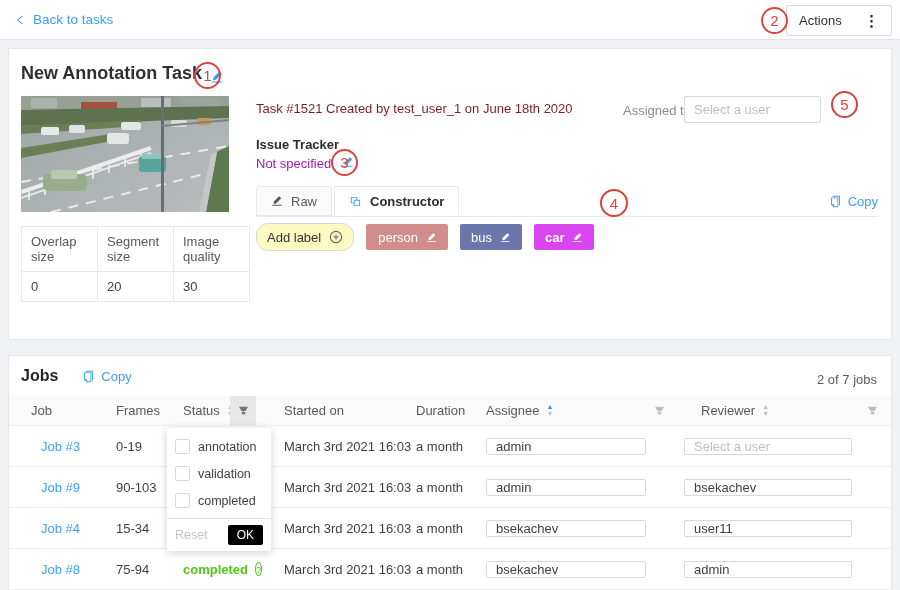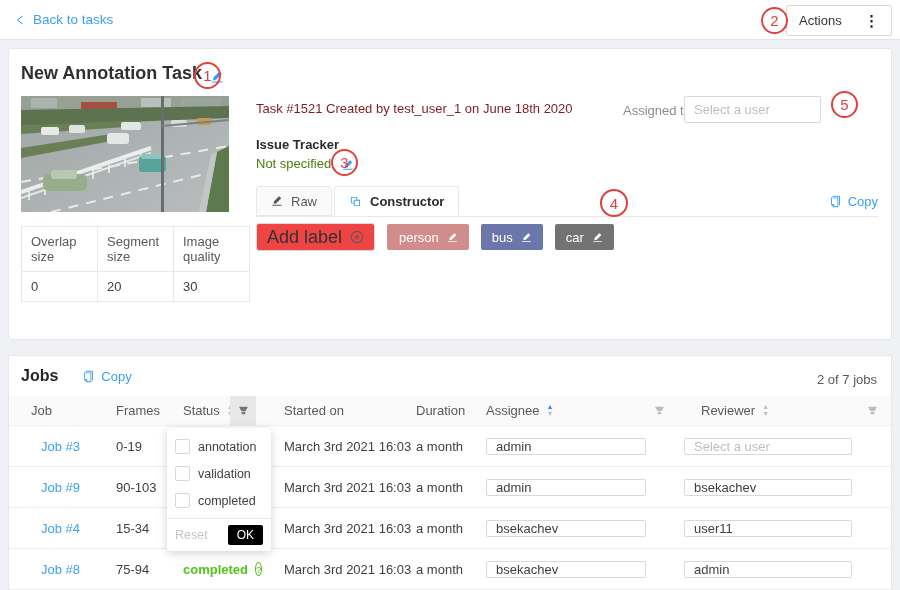--- a/index.html
+++ b/index.html
@@ -45,38 +45,38 @@
   .meta { position:absolute; left:247px; top:52px; color:#7f1d1d; font-size:13px; }
   .assigned-label { position:absolute; left:614px; top:54px; color:#8c8c8c; font-size:13px; }
   .assigned-input { position:absolute; left:675px; top:47px; width:137px; height:27px; }
   input.ctl {
     width:100%; height:100%; border:1px solid #d9d9d9; border-radius:2px;
     padding:0 9px; font-family:"Liberation Sans",sans-serif; font-size:13px; color:#404040; outline:none;
   }
   input.ctl::placeholder { color:#bfbfbf; }
 
   .issue-label { position:absolute; left:247px; top:88px; font-weight:700; color:#2b2b2b; font-size:13px; }
-  .issue-value { position:absolute; left:247px; top:107px; color:#4d7c0f; font-size:13px; display:flex; align-items:flex-end; gap:11px; }
+  .issue-value { position:absolute; left:247px; top:107px; color:#a21caf; font-size:13px; display:flex; align-items:flex-start; gap:11px; }
 
   .tabs-bar {
     position:absolute; left:247px; top:138px; width:622px; height:30px;
     border-bottom:1px solid #e8e8e8; display:flex; align-items:flex-end;
   }
   .tab {
     height:30px; display:flex; align-items:center; gap:8px; padding:0 14px;
     border:1px solid #e8e8e8; border-radius:3px 3px 0 0; background:#fafafa;
     color:#595959; cursor:pointer; margin-right:2px; font-size:13px;
   }
   .tab.active { background:#fff; border-bottom-color:#fff; color:#2b2b2b; font-weight:600; }
   .copy-link { margin-left:auto; display:flex; align-items:center; gap:6px; align-self:center; cursor:pointer; font-size:13px; }
 
   .labels-row { position:absolute; left:247px; top:174px; display:flex; align-items:center; gap:12px; }
   .add-label-btn {
-    height:28px; background:#ef4444; border:1px solid #d9d9d9; border-radius:3px;
-    display:flex; align-items:center; gap:8px; padding:0 10px; color:#333; cursor:pointer; font-size:18px;
+    height:28px; background:#fef9c3; border:1px solid #d9d9d9; border-radius:12px;
+    display:flex; align-items:center; gap:8px; padding:0 10px; color:#333; cursor:pointer; font-size:13px;
   }
   .chip {
     height:26px; border-radius:2px; padding:0 11px; display:flex; align-items:center; gap:8px;
     color:#fff; font-size:13px; cursor:pointer;
   }
   .chip .edit-ic { color:#fff; }
 
   
   .jobs-head { position:absolute; left:12px; top:11px; display:flex; align-items:center; gap:24px; }
   .jobs-head .t { font-size:16px; font-weight:700; color:#262626; }
@@ -301,21 +301,21 @@
     </div>
     <div class="chip" style="background: rgb(107, 119, 171);">
       <span>bus</span>
       <span class="edit-ic">
         <svg width="11" height="11" viewBox="0 0 1024 1024" fill="currentColor">
             <path d="M257.7 752c2 0 4-.2 6-.5L431.9 722c2-.4 3.9-1.3 5.3-2.8l423.9-423.9a9.96 9.96 0 0 0 0-14.1L694.9 114.9c-1.9-1.9-4.4-2.9-7.1-2.9s-5.2 1-7.1 2.9L256.8 538.8c-1.5 1.5-2.4 3.3-2.8 5.3l-29.5 168.2a33.5 33.5 0 0 0 9.4 29.8c6.6 6.4 14.9 9.9 23.8 9.9z"></path>
             <path d="M880 836H144c-17.7 0-32 14.3-32 32v36c0 4.4 3.6 8 8 8h784c4.4 0 8-3.6 8-8v-36c0-17.7-14.3-32-32-32z"></path>
           </svg>
       </span>
     </div>
-    <div class="chip" style="background: #737373;">
+    <div class="chip" style="background: #d946ef; font-weight: bold;">
       <span>car</span>
       <span class="edit-ic">
         <svg width="11" height="11" viewBox="0 0 1024 1024" fill="currentColor">
             <path d="M257.7 752c2 0 4-.2 6-.5L431.9 722c2-.4 3.9-1.3 5.3-2.8l423.9-423.9a9.96 9.96 0 0 0 0-14.1L694.9 114.9c-1.9-1.9-4.4-2.9-7.1-2.9s-5.2 1-7.1 2.9L256.8 538.8c-1.5 1.5-2.4 3.3-2.8 5.3l-29.5 168.2a33.5 33.5 0 0 0 9.4 29.8c6.6 6.4 14.9 9.9 23.8 9.9z"></path>
             <path d="M880 836H144c-17.7 0-32 14.3-32 32v36c0 4.4 3.6 8 8 8h784c4.4 0 8-3.6 8-8v-36c0-17.7-14.3-32-32-32z"></path>
           </svg>
       </span>
     </div>
   </div>
 </div>

